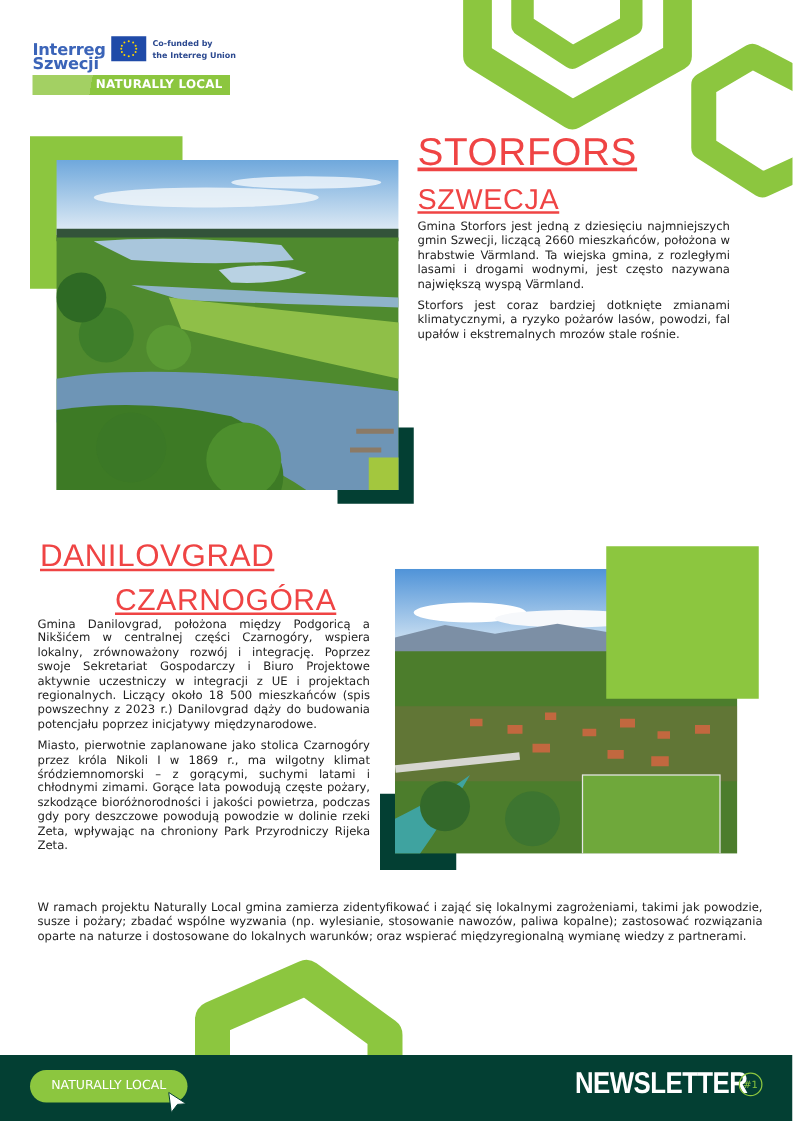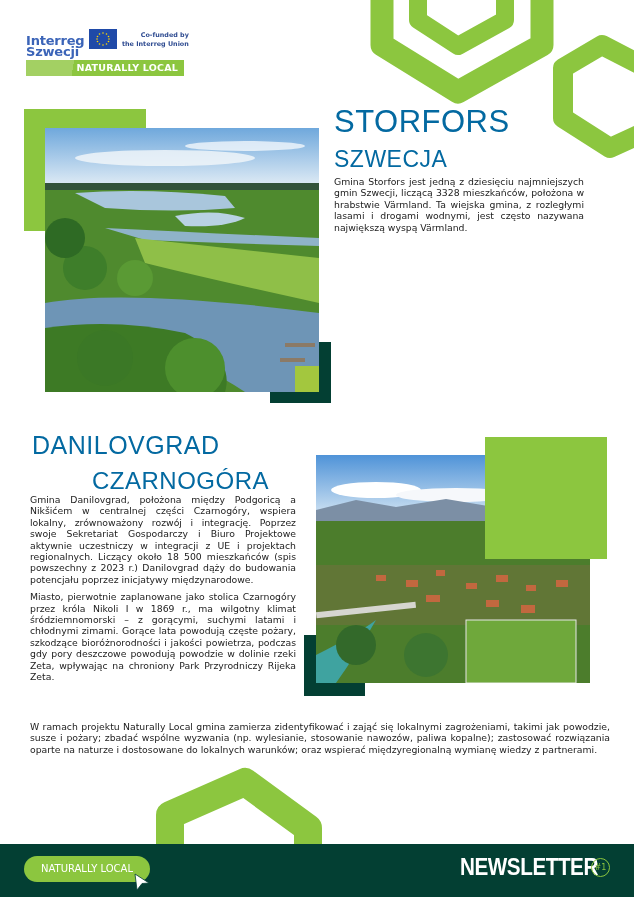--- a/index.html
+++ b/index.html
@@ -15,37 +15,37 @@
   .deco-svg { position: absolute; left: 0; top: 0; width: 634px; height: 897px; pointer-events: none; }
 
   
   .logo-interreg {
     left: 26px; top: 35px; font-family: "DejaVu Sans", sans-serif; font-weight: bold;
     color: #3b64b8; font-size: 13px; line-height: 11px; letter-spacing: -0.2px;
   }
   .eu-flag { left: 89px; top: 29px; width: 28px; height: 20px; background: #1f4aa8; }
   .eu-flag svg { display: block; }
   .cofunded {
-    left: 122px; top: 31px; font-size: 6.4px; font-weight: bold; color: #2d4a90; line-height: 8.5px; text-align: right;
+    left: 122px; top: 31px; font-size: 6.4px; font-weight: bold; color: #2d4a90; line-height: 8.5px;
   }
   .nl-banner {
     left: 26px; top: 60px; width: 158px; height: 16px;
     background: linear-gradient(100deg, #a3d063 0 30%, #8cc63f 30%);
   }
   .nl-banner span {
     position: absolute; right: 6px; top: 2px; color: #fff; font-size: 9.5px; font-weight: bold; letter-spacing: 0.2px;
   }
 
   
   .sq-green { background: #8cc63f; }
   .sq-dark { background: #033f33; }
   .photo { overflow: hidden; }
   .h-city {
-    color: #0369a1; font-family: "Liberation Sans", sans-serif; font-weight: normal;
-    letter-spacing: 0.5px; margin: 0;
+    color: #ef4444; font-family: "Liberation Sans", sans-serif; font-weight: normal;
+    letter-spacing: 0.5px; margin: 0; text-decoration: underline;
   }
   .para {
     font-size: 9.3px; line-height: 11.4px; text-align: justify; margin: 0; color: #222;
     font-family: "DejaVu Sans", sans-serif;
   }
   .para + .para { margin-top: 6px; }
 
   
   .footer { left: 0; top: 844px; width: 634px; height: 53px; background: #033f33; }
   .pill {
@@ -137,21 +137,22 @@
     <rect x="240" y="215" width="30" height="4" fill="#8b7a66"></rect>
     <rect x="235" y="230" width="25" height="4" fill="#8b7a66"></rect>
     <rect x="250" y="238" width="24" height="26" fill="#a3c73e"></rect>
   </svg>
 </div>
 
 <h1 class="abs h-city" style="left:334px; top:104px; font-size:31px;">STORFORS</h1>
 <h2 class="abs h-city" style="left:334px; top:146px; font-size:23px;">SZWECJA</h2>
 
 <div class="abs" style="left:334px; top:176px; width:250px;">
-  <p class="para">Gmina Storfors jest jedną z dziesięciu najmniejszych gmin Szwecji, liczącą 3328 mieszkańców, położona w hrabstwie Värmland. Ta wiejska gmina, z rozległymi lasami i drogami wodnymi, jest często nazywana największą wyspą Värmland.</p>
+  <p class="para">Gmina Storfors jest jedną z dziesięciu najmniejszych gmin Szwecji, liczącą 2660 mieszkańców, położona w hrabstwie Värmland. Ta wiejska gmina, z rozległymi lasami i drogami wodnymi, jest często nazywana największą wyspą Värmland.</p>
+  <p class="para">Storfors jest coraz bardziej dotknięte zmianami klimatycznymi, a ryzyko pożarów lasów, powodzi, fal upałów i ekstremalnych mrozów stale rośnie.</p>
 </div>
 
 <h1 class="abs h-city" style="left:32px; top:431px; font-size:25px;">DANILOVGRAD</h1>
 <h2 class="abs h-city" style="left:92px; top:467px; font-size:24px;">CZARNOGÓRA</h2>
 
 <div class="abs" style="left:30px; top:494px; width:266px;">
   <p class="para">Gmina Danilovgrad, położona między Podgoricą a Nikšićem w centralnej części Czarnogóry, wspiera lokalny, zrównoważony rozwój i integrację. Poprzez swoje Sekretariat Gospodarczy i Biuro Projektowe aktywnie uczestniczy w integracji z UE i projektach regionalnych. Liczący około 18 500 mieszkańców (spis powszechny z 2023 r.) Danilovgrad dąży do budowania potencjału poprzez inicjatywy międzynarodowe.</p>
   <p class="para">Miasto, pierwotnie zaplanowane jako stolica Czarnogóry przez króla Nikoli I w 1869 r., ma wilgotny klimat śródziemnomorski – z gorącymi, suchymi latami i chłodnymi zimami. Gorące lata powodują częste pożary, szkodzące bioróżnorodności i jakości powietrza, podczas gdy pory deszczowe powodują powodzie w dolinie rzeki Zeta, wpływając na chroniony Park Przyrodniczy Rijeka Zeta.</p>
 </div>
 

